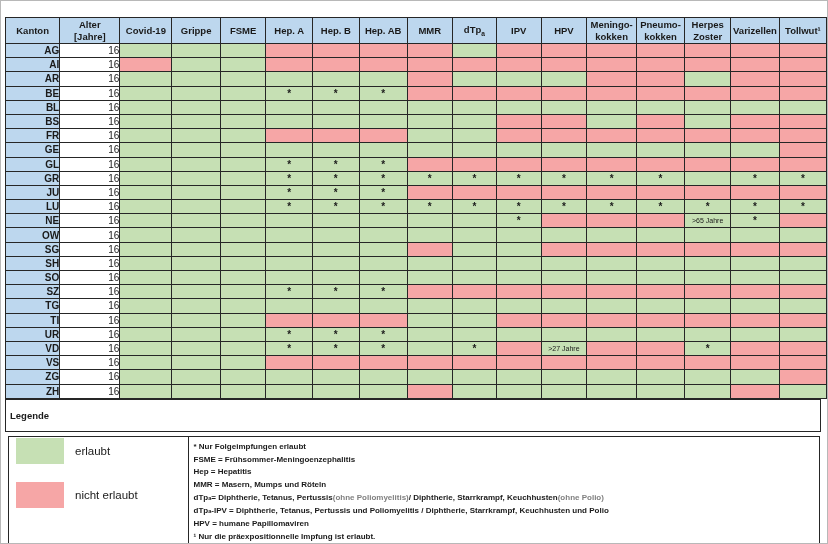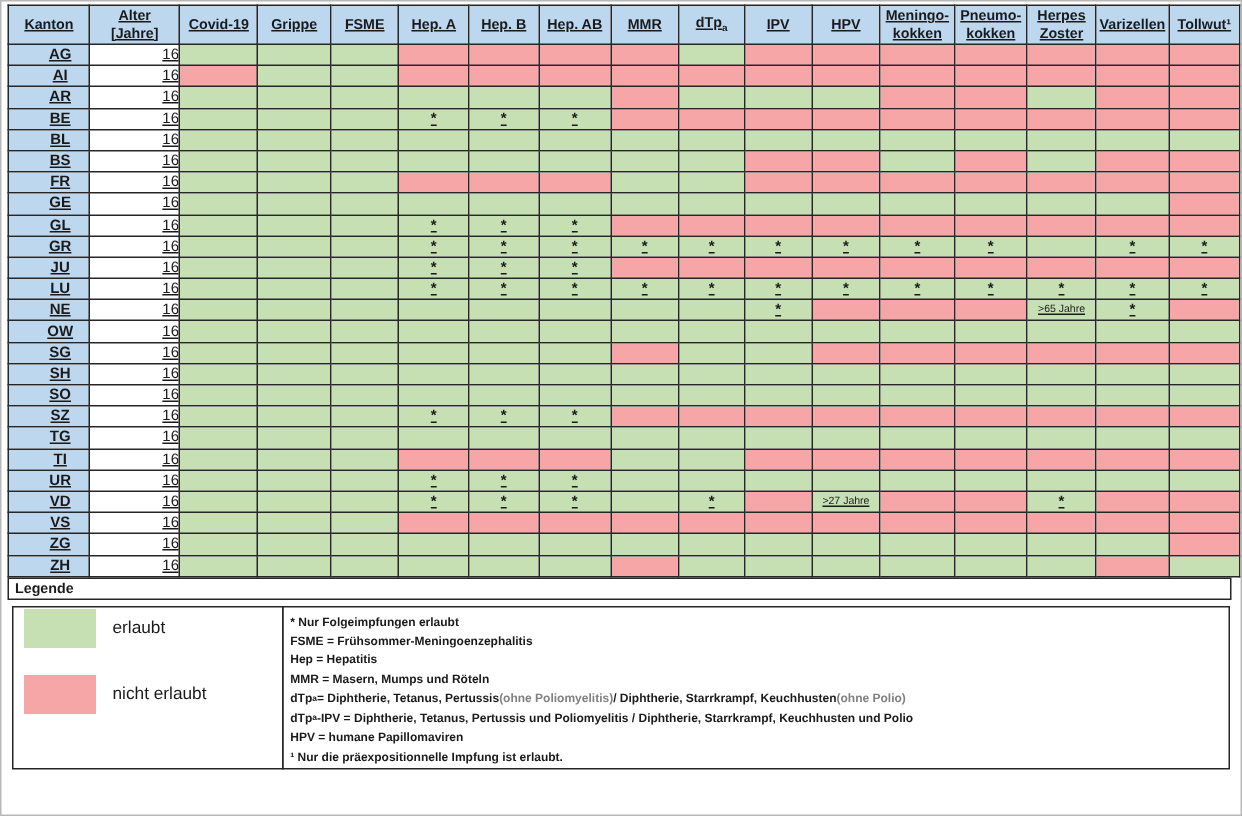--- a/index.html
+++ b/index.html
@@ -1,31 +1,31 @@
 <!DOCTYPE html>
 <html style="--allowed: #c6e0b4; --not-allowed: #f6a6a6; --header-fill: #bdd7ee; --grid: #262626;"><head>
 <meta charset="utf-8">
 <style>
   html,body{margin:0;padding:0;background:#fff;}
   .canvas{position:relative;width:826px;height:542px;background:#fff;
           border:1px solid #b8b8b8;font-family:"Liberation Sans",sans-serif;color:#1a1a1a;overflow:hidden;}
-  .vtable{border-collapse:collapse;table-layout:fixed;margin:2px 0 0 4px;text-decoration:underline;}
+  .vtable{border-collapse:collapse;table-layout:fixed;margin:16px 0 0 4px;}
   .vtable th,.vtable td{border:1.5px solid #262626;padding:0;overflow:hidden;white-space:nowrap;}
   .vtable th{background:var(--header-fill);font-size:9.5px;font-weight:bold;text-align:center;
              height:25px;line-height:1.2;}
   .vtable td{height:13.2px;font-size:10px;text-align:center;line-height:13px;}
-  .vtable td.kanton{background:var(--header-fill);font-weight:bold;text-align:center;padding-left:15px;}
+  .vtable td.kanton{background:var(--header-fill);font-weight:bold;text-align:right;padding-left:15px;}
   .vtable td.alter{background:#fff;padding-left:48px;}
   .vtable td.allowed{background:var(--allowed);}
   .vtable td.notallowed{background:var(--not-allowed);}
   .vtable td.star{font-weight:bold;font-size:10px;}
   .vtable td.note{font-size:7px;}
   sub{font-size:70%;}
   .legende-bar{box-sizing:border-box;width:816px;margin:0 0 0 4px;border:1.5px solid #262626;
-               height:15px;display:flex;align-items:center;padding-left:4px;font-size:9.5px;font-weight:bold;}
+               height:33px;display:flex;align-items:center;padding-left:4px;font-size:9.5px;font-weight:bold;}
   .legend-boxes{display:flex;margin:4px 0 0 7px;}
   .legend-left{box-sizing:border-box;width:181px;height:109px;border:1.5px solid #262626;padding:1px 0 0 7px;}
   .legend-right{box-sizing:border-box;width:632px;height:109px;border:1.5px solid #262626;margin-left:-1.5px;
                 padding:3px 0 0 5px;}
   .swatch-row{display:flex;align-items:center;}
   .swatch-row+.swatch-row{margin-top:18px;}
   .swatch{width:48px;height:26px;}
   .allowed-swatch{background:var(--allowed);}
   .notallowed-swatch{background:var(--not-allowed);}
   .swatch-label{margin-left:11px;font-size:11.5px;}

